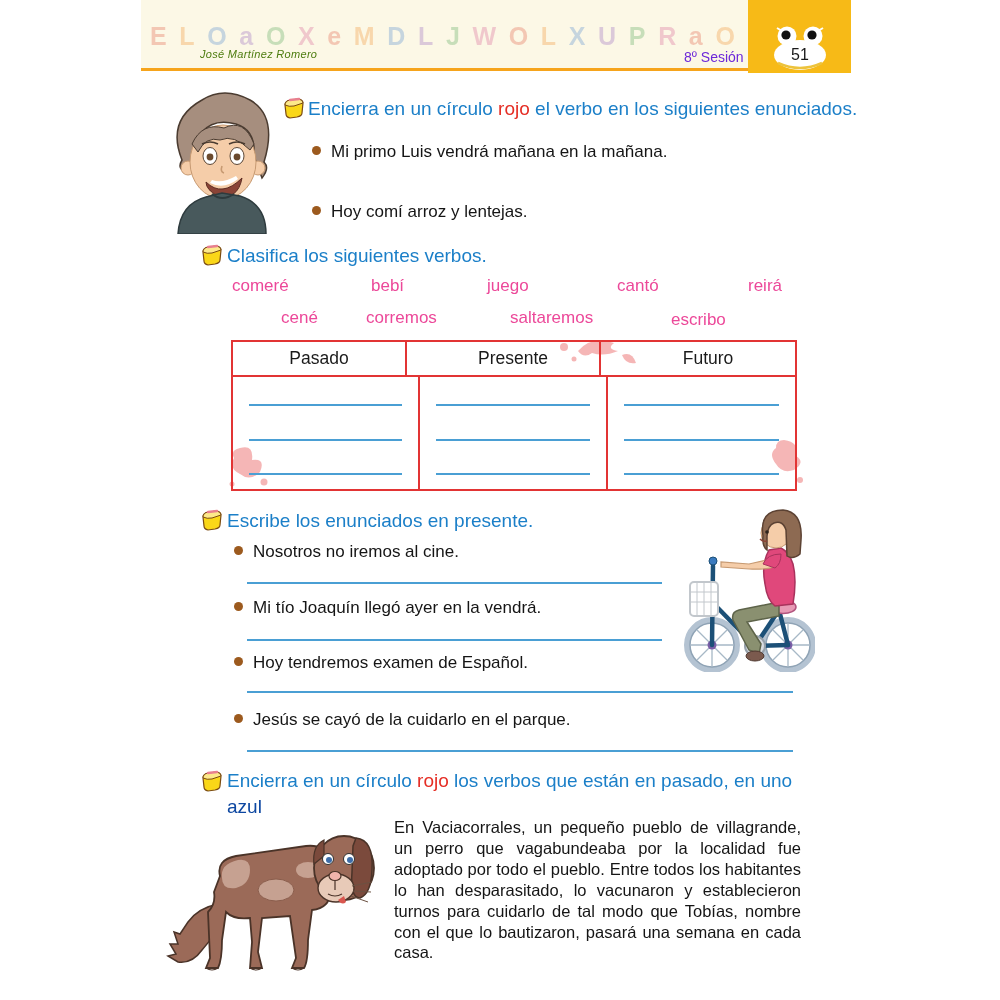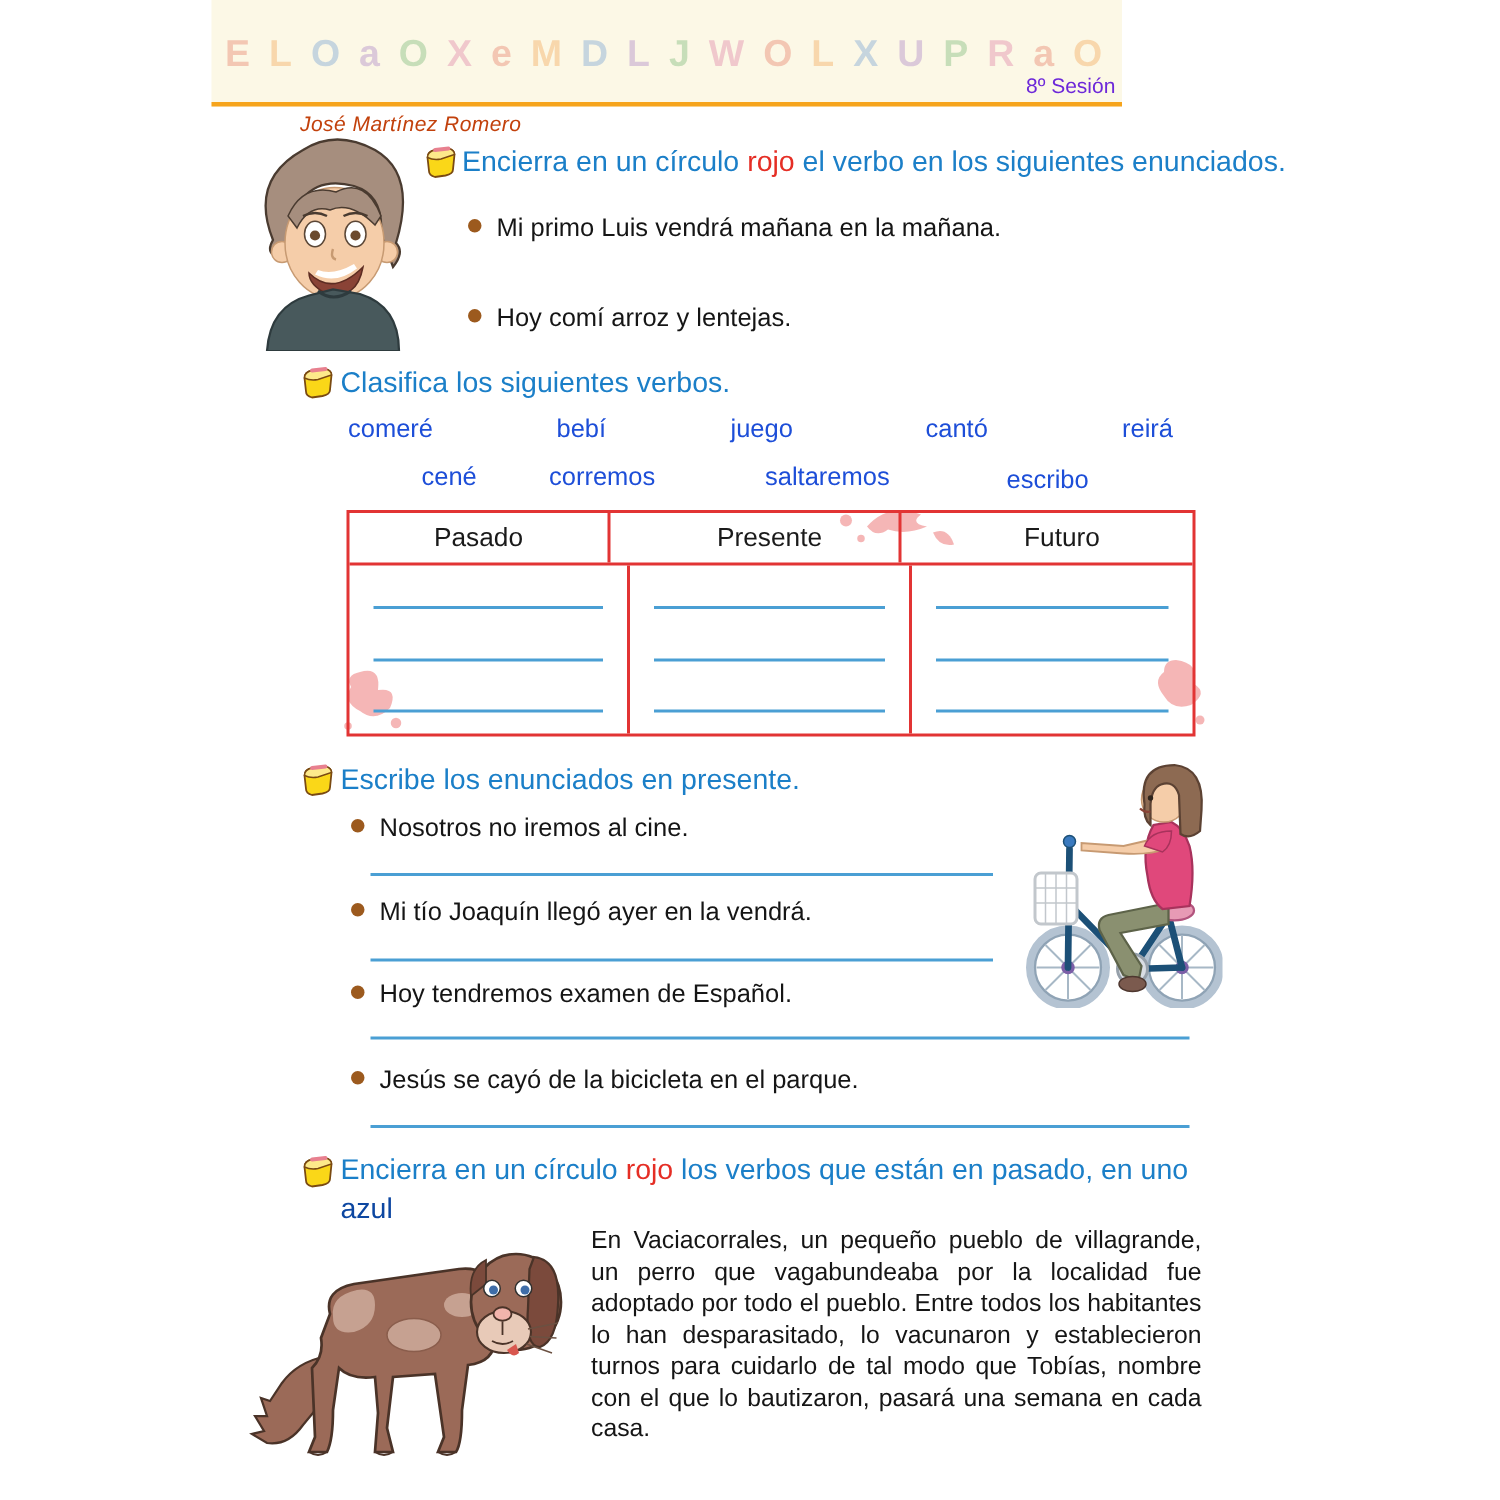--- a/index.html
+++ b/index.html
@@ -12,36 +12,36 @@
                 border-bottom:3px solid #f6a41c;}
   .header-letters{left:150px;top:22px;width:585px;display:flex;justify-content:space-between;
                   font-size:25px;font-weight:bold;opacity:.33;}
   .header-letters span{display:inline-block;}
   .header-letters span:nth-child(6n+1){color:#e2654f;}
   .header-letters span:nth-child(6n+2){color:#f0953a;}
   .header-letters span:nth-child(6n+3){color:#5a8fd0;}
   .header-letters span:nth-child(6n+4){color:#9a6cc0;}
   .header-letters span:nth-child(6n+5){color:#5faa5f;}
   .header-letters span:nth-child(6n+6){color:#d86a9a;}
-  .author{left:200px;top:48px;font-size:14px;font-style:italic;color:#c2410c;letter-spacing:.3px;margin-top:26px;}
+  .author{left:200px;top:48px;font-size:11px;font-style:italic;color:#4d7c0f;letter-spacing:.3px;}
   .session{left:684px;top:49px;font-size:14px;color:#6d28d9;}
   .page-box{left:748px;top:0;width:103px;height:73px;background:var(--header-yellow,#f7ba17);
             display:flex;align-items:flex-end;justify-content:center;}
 
   
   .cube{width:25px;height:23px;}
   .h-blue{font-size:19px;color:var(--accent-blue,#1b7fc8);}
   .t-red{color:var(--red,#e52e25);}
   .t-darkblue{color:var(--dark-blue,#0d47a1);}
   .t-green{color:var(--green,#3a9b3a);}
   .bullet-item{font-size:17px;color:#151515;white-space:nowrap;}
   .bullet-item::before{content:"";display:inline-block;width:9px;height:9px;border-radius:50%;
         background:var(--bullet,#9c5a1e);margin-right:10px;vertical-align:2px;}
   .answer-line{border-top:2px solid var(--answer-line,#4a9fd4);height:0;}
-  .word{font-size:17px;color:#1d4ed8;}
+  .word{font-size:17px;color:#ec4899;}
 
   
   .verb-table{left:231px;top:340px;width:566px;height:151px;border:2px solid var(--table-border,#e23434);
               box-sizing:border-box;display:flex;flex-direction:column;z-index:2;}
   .vt-head{display:grid;grid-template-columns:1fr 1fr 1fr;height:33px;
            border-bottom:2px solid var(--table-border,#e23434);gap:20px;}
   .vt-head div{display:flex;align-items:center;justify-content:center;font-size:17.5px;
            border-right:2px solid var(--table-border,#e23434);}
   .vt-head div:last-child{border-right:none;}
   .vt-body{display:grid;grid-template-columns:1fr 1fr 1fr;flex:1;}
@@ -78,20 +78,32 @@
     <span>L</span>
     <span>X</span>
     <span>U</span>
     <span>P</span>
     <span>R</span>
     <span>a</span>
     <span>O</span>
   </div>
   <div class="abs author">José Martínez Romero</div>
   <div class="abs session">8º Sesión</div>
+  <div class="abs page-box">
+    <svg width="72" height="50" viewBox="0 0 72 50">
+      <circle cx="23" cy="13" r="9.5" fill="#fff"></circle>
+      <circle cx="49" cy="13" r="9.5" fill="#fff"></circle>
+      <ellipse cx="36" cy="32" rx="26" ry="15" fill="#fff"></ellipse>
+      <circle cx="22" cy="12" r="4.6" fill="#101010"></circle>
+      <circle cx="48" cy="12" r="4.6" fill="#101010"></circle>
+      <path d="M13 5 L18 8 M59 5 L54 8" stroke="#fff" stroke-width="2"></path>
+      <path d="M14 40 Q36 50 58 40" stroke="#edc33c" fill="none" stroke-width="2.5"></path>
+      <text x="36" y="37" text-anchor="middle" font-size="16" fill="#1a1a1a">51</text>
+    </svg>
+  </div>
 
   <svg class="abs" style="left:162px;top:86px" width="120" height="148" viewBox="0 0 120 148">
     <path d="M20 74 Q4 34 40 14 Q62 0 88 14 Q116 30 102 76 Q108 82 100 92 L92 70 Q94 44 74 38 Q52 32 40 46 Q30 56 32 76 L26 86 Q14 84 20 74 Z" fill="#a68e7e" stroke="#4a3b30" stroke-width="1.5"></path>
     <circle cx="26" cy="82" r="7" fill="#f5cda9" stroke="#c79a72"></circle>
     <circle cx="96" cy="82" r="7" fill="#f5cda9" stroke="#c79a72"></circle>
     <ellipse cx="61" cy="76" rx="33" ry="37" fill="#f5cda9" stroke="#c79a72"></ellipse>
     <path d="M30 58 Q40 36 62 42 Q82 32 92 58 L88 64 Q72 48 58 54 Q44 50 36 66 Z" fill="#a68e7e" stroke="#4a3b30" stroke-width="1"></path>
     <ellipse cx="48" cy="70" rx="7" ry="8.5" fill="#fff" stroke="#5a4636"></ellipse>
     <ellipse cx="75" cy="70" rx="7" ry="8.5" fill="#fff" stroke="#5a4636"></ellipse>
     <circle cx="48" cy="71" r="3.4" fill="#6b4a2e"></circle>
@@ -179,21 +191,21 @@
     <path d="M9 3 L18 2" stroke="#e8808f" stroke-width="2.6" stroke-linecap="round"></path>
   </svg>
   <div class="abs h-blue" style="left:227px;top:510px">Escribe los enunciados en presente.</div>
 
   <div class="abs bullet-item" style="left:234px;top:542px">Nosotros no iremos al cine.</div>
   <div class="abs answer-line" style="left:247px;top:582px;width:415px"></div>
   <div class="abs bullet-item" style="left:234px;top:598px">Mi tío Joaquín llegó ayer en la vendrá.</div>
   <div class="abs answer-line" style="left:247px;top:639px;width:415px"></div>
   <div class="abs bullet-item" style="left:234px;top:653px">Hoy tendremos examen de Español.</div>
   <div class="abs answer-line" style="left:247px;top:691px;width:546px"></div>
-  <div class="abs bullet-item" style="left:234px;top:710px">Jesús se cayó de la bicicleta en el parque.</div>
+  <div class="abs bullet-item" style="left:234px;top:710px">Jesús se cayó de la cuidarlo en el parque.</div>
   <div class="abs answer-line" style="left:247px;top:750px;width:546px"></div>
 
   <svg class="abs" style="left:683px;top:506px" width="132" height="166" viewBox="0 0 132 166">
 
     <circle cx="29" cy="139" r="25" fill="#fff" stroke="#b4c3d2" stroke-width="6"></circle>
     <circle cx="29" cy="139" r="22" fill="none" stroke="#8fa3b5" stroke-width="1.5"></circle>
     <g stroke="#a7b8c6" stroke-width="1.3">
       <path d="M29 118 L29 160 M8 139 L50 139 M14 124 L44 154 M44 124 L14 154"></path>
     </g>
     <circle cx="29" cy="139" r="4.5" fill="#7b5ea7"></circle>

